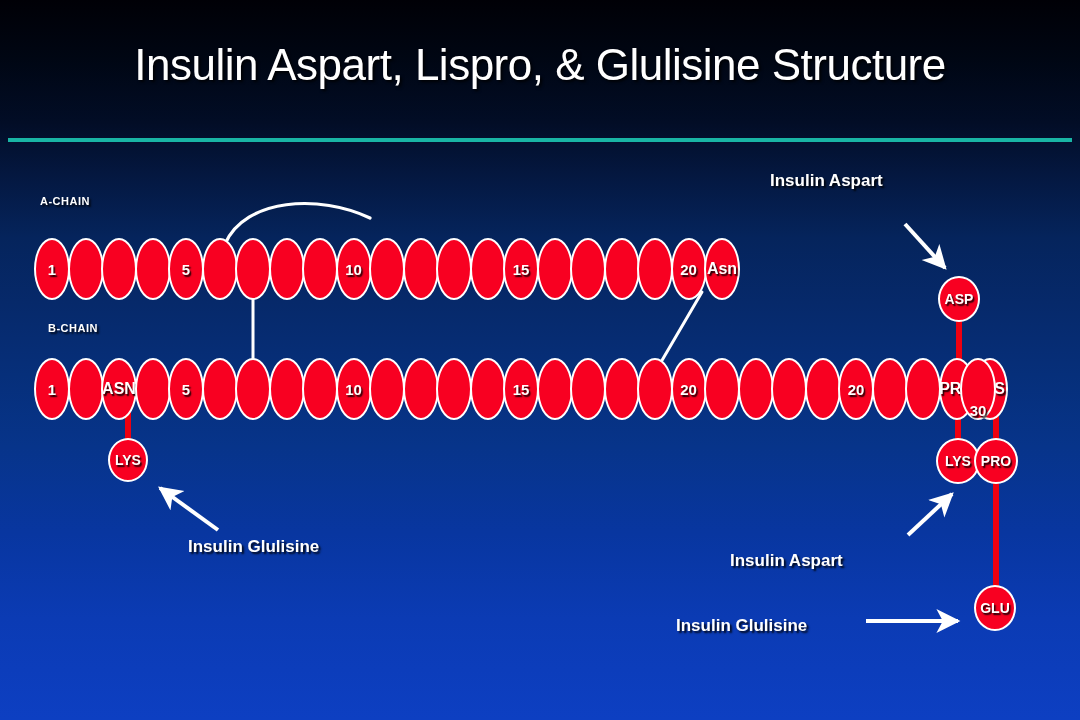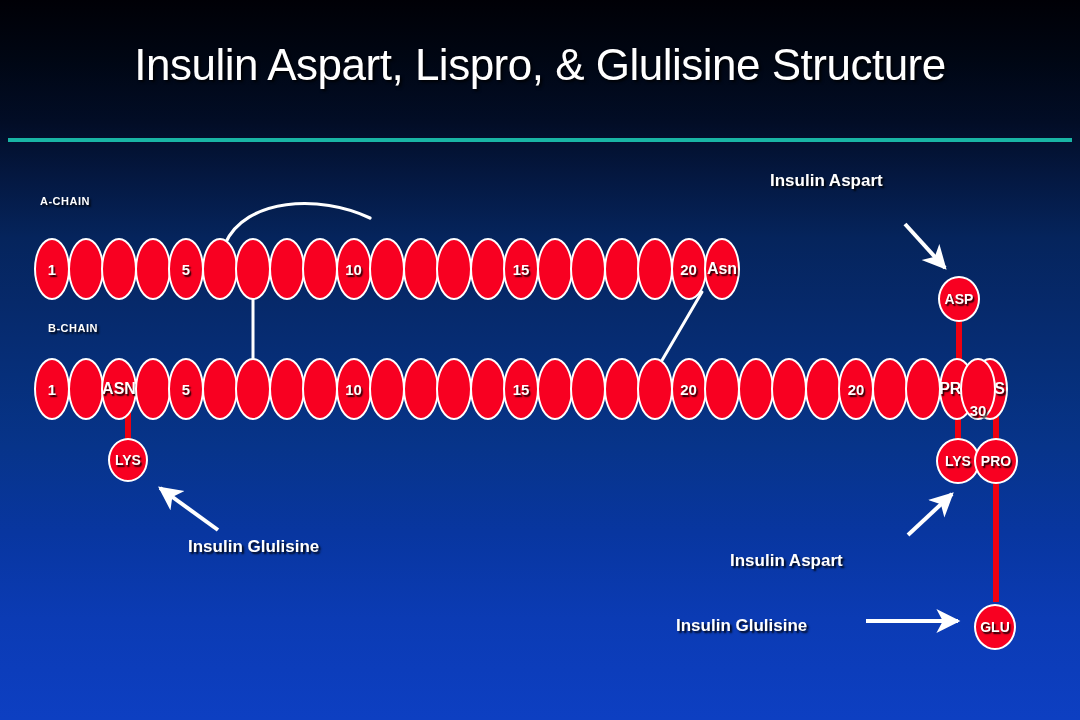--- a/index.html
+++ b/index.html
@@ -120,21 +120,21 @@
     font-weight: bold;
     text-shadow: 1.5px 1.5px 1.5px rgba(0,0,0,0.9);
     white-space: nowrap;
     pointer-events: none;
   }
 
   #res-lys-left  { left: 108px; top: 438px; width: 40px; height: 44px; }
   #res-asp       { left: 938px; top: 276px; width: 42px; height: 46px; }
   #res-lys-right { left: 936px; top: 438px; width: 44px; height: 46px; }
   #res-pro-right { left: 974px; top: 438px; width: 44px; height: 46px; }
-  #res-glu       { left: 974px; top: 604px; width: 42px; height: 46px; }
+  #res-glu       { left: 974px; top: 585px; width: 42px; height: 46px; }
 
   
   .red-link {
     position: absolute;
     background: #ee0010;
     z-index: 2;
   }
   #link-asn-lys  { left: 125px; top: 406px;  width: 6px; height: 42px; }
   #link-asp-pro  { left: 956px; top: 312px;  width: 6px; height: 72px; }
   #link-b28-lys  { left: 955px; top: 388px;  width: 6px; height: 62px; }

